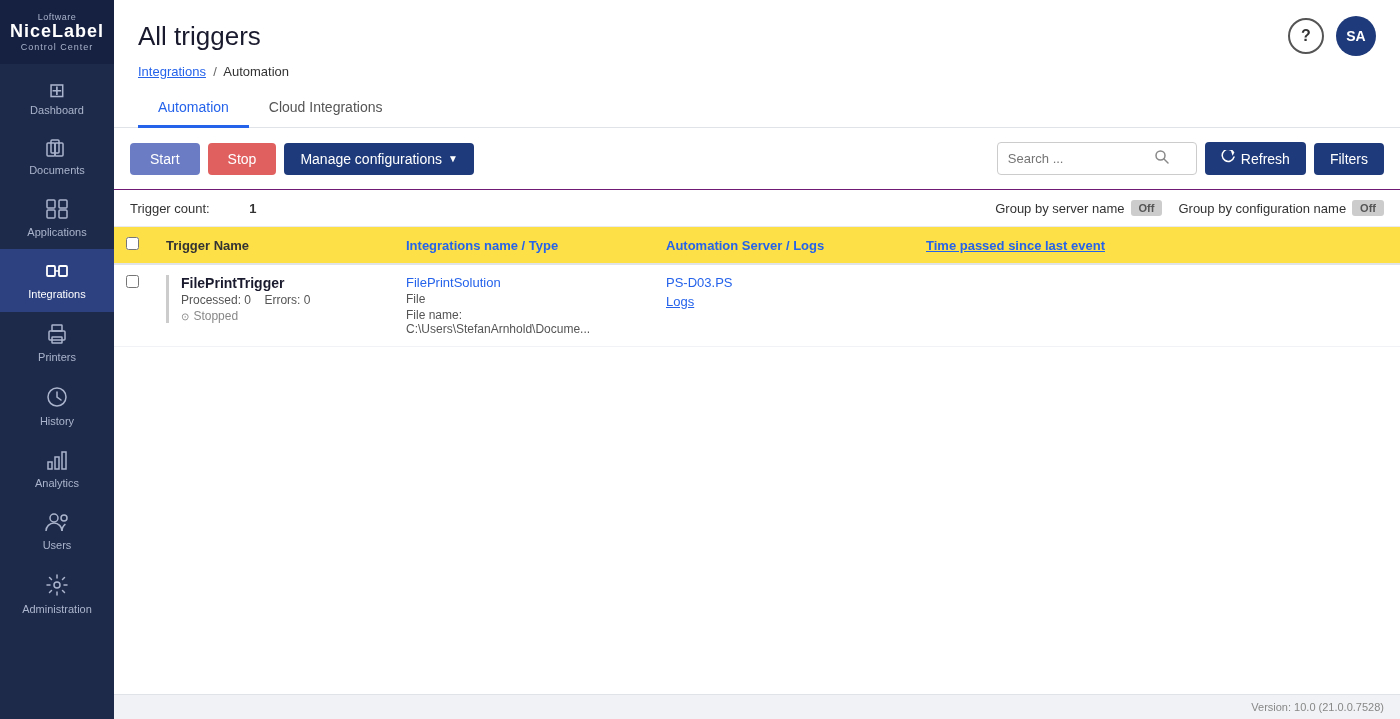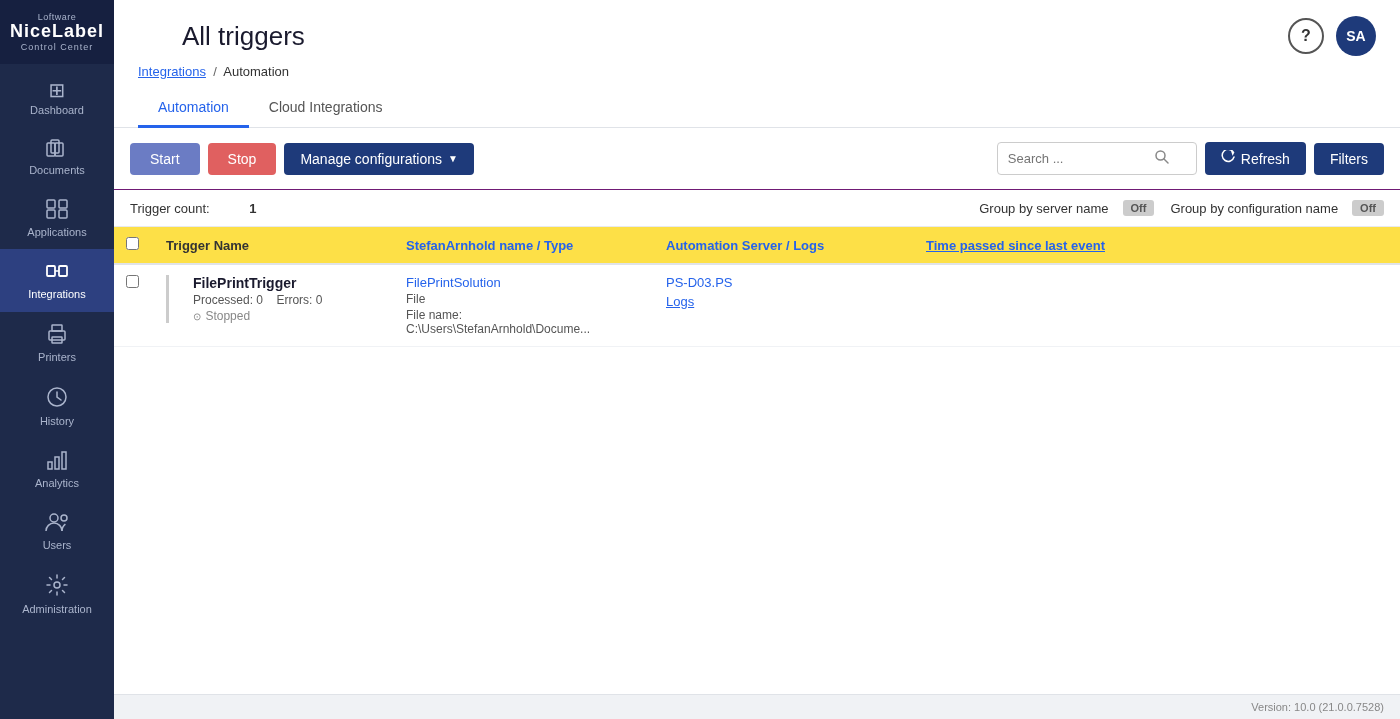--- a/index.html
+++ b/index.html
@@ -72,21 +72,20 @@
       padding: 16px 24px 0;
       display: flex;
       flex-direction: column;
       border-bottom: 1px solid #e0e3e8;
     }
     .header-top {
       display: flex;
       align-items: center;
       justify-content: space-between;
       margin-bottom: 8px;
-      margin-left: 44px;
     }
     .page-title {
       font-size: 26px;
       font-weight: 400;
       color: #1a1a2e;
     }
     .header-actions {
       display: flex;
       align-items: center;
       gap: 12px;
@@ -231,21 +230,21 @@
       display: flex;
       align-items: center;
       justify-content: space-between;
       font-size: 13px;
       color: #333;
       background: #fff;
       border-bottom: 1px solid #e8eaed;
     }
     .table-meta-left { display: flex; align-items: center; gap: 18px; }
     .table-meta-right { display: flex; align-items: center; gap: 16px; }
-    .toggle-group { display: flex; align-items: center; gap: 14px; }
+    .toggle-group { display: flex; align-items: center; gap: 6px; }
     .toggle-off {
       background: #ccc;
       color: #555;
       border-radius: 3px;
       padding: 2px 8px;
       font-size: 11px;
       font-weight: 600;
     }
 
     
@@ -277,21 +276,21 @@
     thead th.col-time { color: #2563eb; text-decoration: underline; }
     tbody tr { border-bottom: 1px solid #f0f2f5; }
     tbody td { padding: 10px 12px; vertical-align: top; font-size: 13px; }
 
     .trigger-name { font-weight: 700; font-size: 14px; color: #1a1a2e; }
     .trigger-stats { font-size: 12px; color: #555; margin-top: 2px; }
     .trigger-status { font-size: 12px; color: #888; margin-top: 2px; display: flex; align-items: center; gap: 4px; }
     .status-dot { font-size: 10px; }
     .trigger-left-border {
       border-left: 3px solid #ccc;
-      padding-left: 24px;
+      padding-left: 12px;
     }
     .config-name { color: #2563eb; font-size: 13px; text-decoration: none; cursor: pointer; }
     .config-type { color: #555; font-size: 12px; margin-top: 2px; }
     .config-detail { color: #555; font-size: 12px; margin-top: 2px; }
     .server-name { color: #2563eb; font-size: 13px; cursor: pointer; }
     .logs-link { color: #2563eb; font-size: 13px; cursor: pointer; text-decoration: underline; margin-top: 4px; }
 
     .version-bar {
       background: #f0f2f5;
       text-align: right;
@@ -471,21 +470,21 @@
       <table>
         <thead>
           <tr>
             <th class="col-check">
               <input type="checkbox" style="">
             </th>
             <th class="col-name">
               <span>Trigger Name</span>
             </th>
             <th class="col-config">
-              <span>StefanArnhold name / Type</span>
+              <span>Integrations name / Type</span>
             </th>
             <th class="col-server">
               <span>Automation Server / Logs</span>
             </th>
             <th class="col-time">
               <span>Time passed since last event</span>
             </th>
           </tr>
         </thead>
         <tbody>

